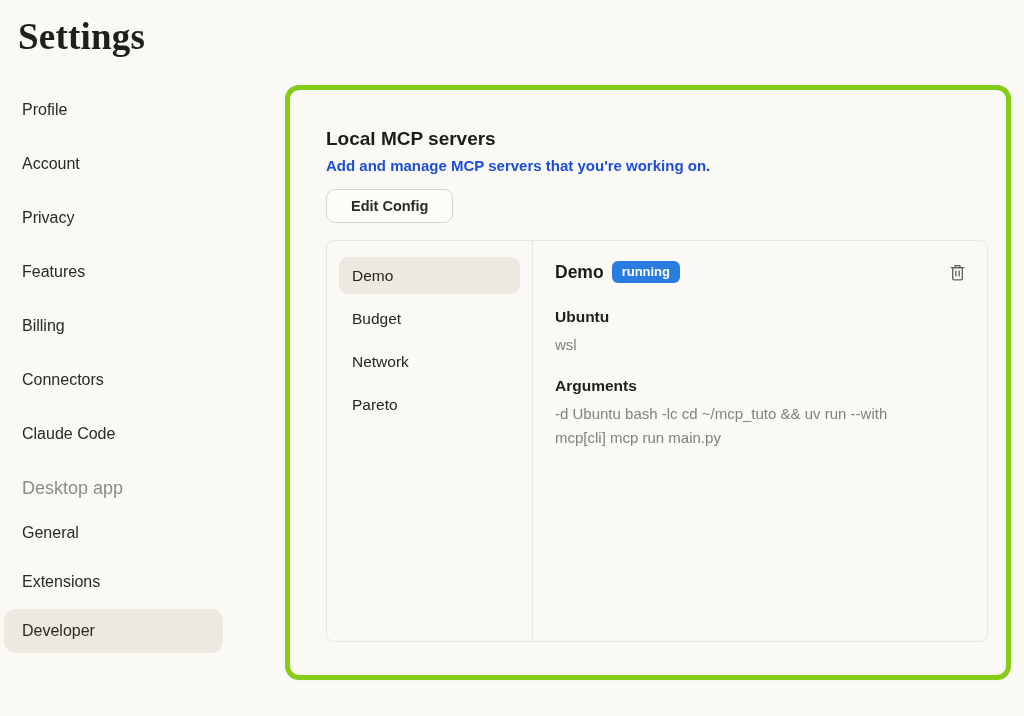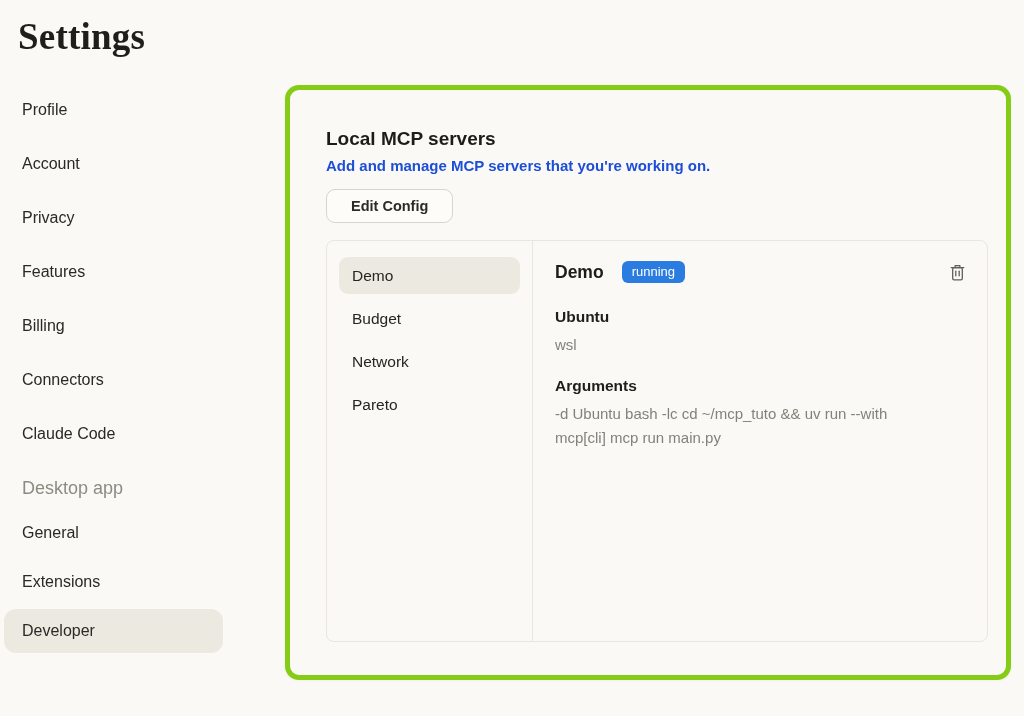--- a/index.html
+++ b/index.html
@@ -140,25 +140,25 @@
   .detail-header {
     display: flex;
     align-items: center;
   }
   .detail-title {
     font-size: 17.5px;
     font-weight: 700;
     color: #1d1c18;
   }
   .status-badge {
-    margin-left: 18px;
+    margin-left: 8px;
     background: #2b7ce0;
     color: #ffffff;
     font-size: 13px;
-    font-weight: 400;
+    font-weight: 700;
     padding: 4px 10px 5px;
     border-radius: 6px;
     line-height: 1;
   }
   .detail-spacer { flex: 1; }
   .delete-btn {
     background: none;
     border: none;
     cursor: pointer;
     padding: 2px;

